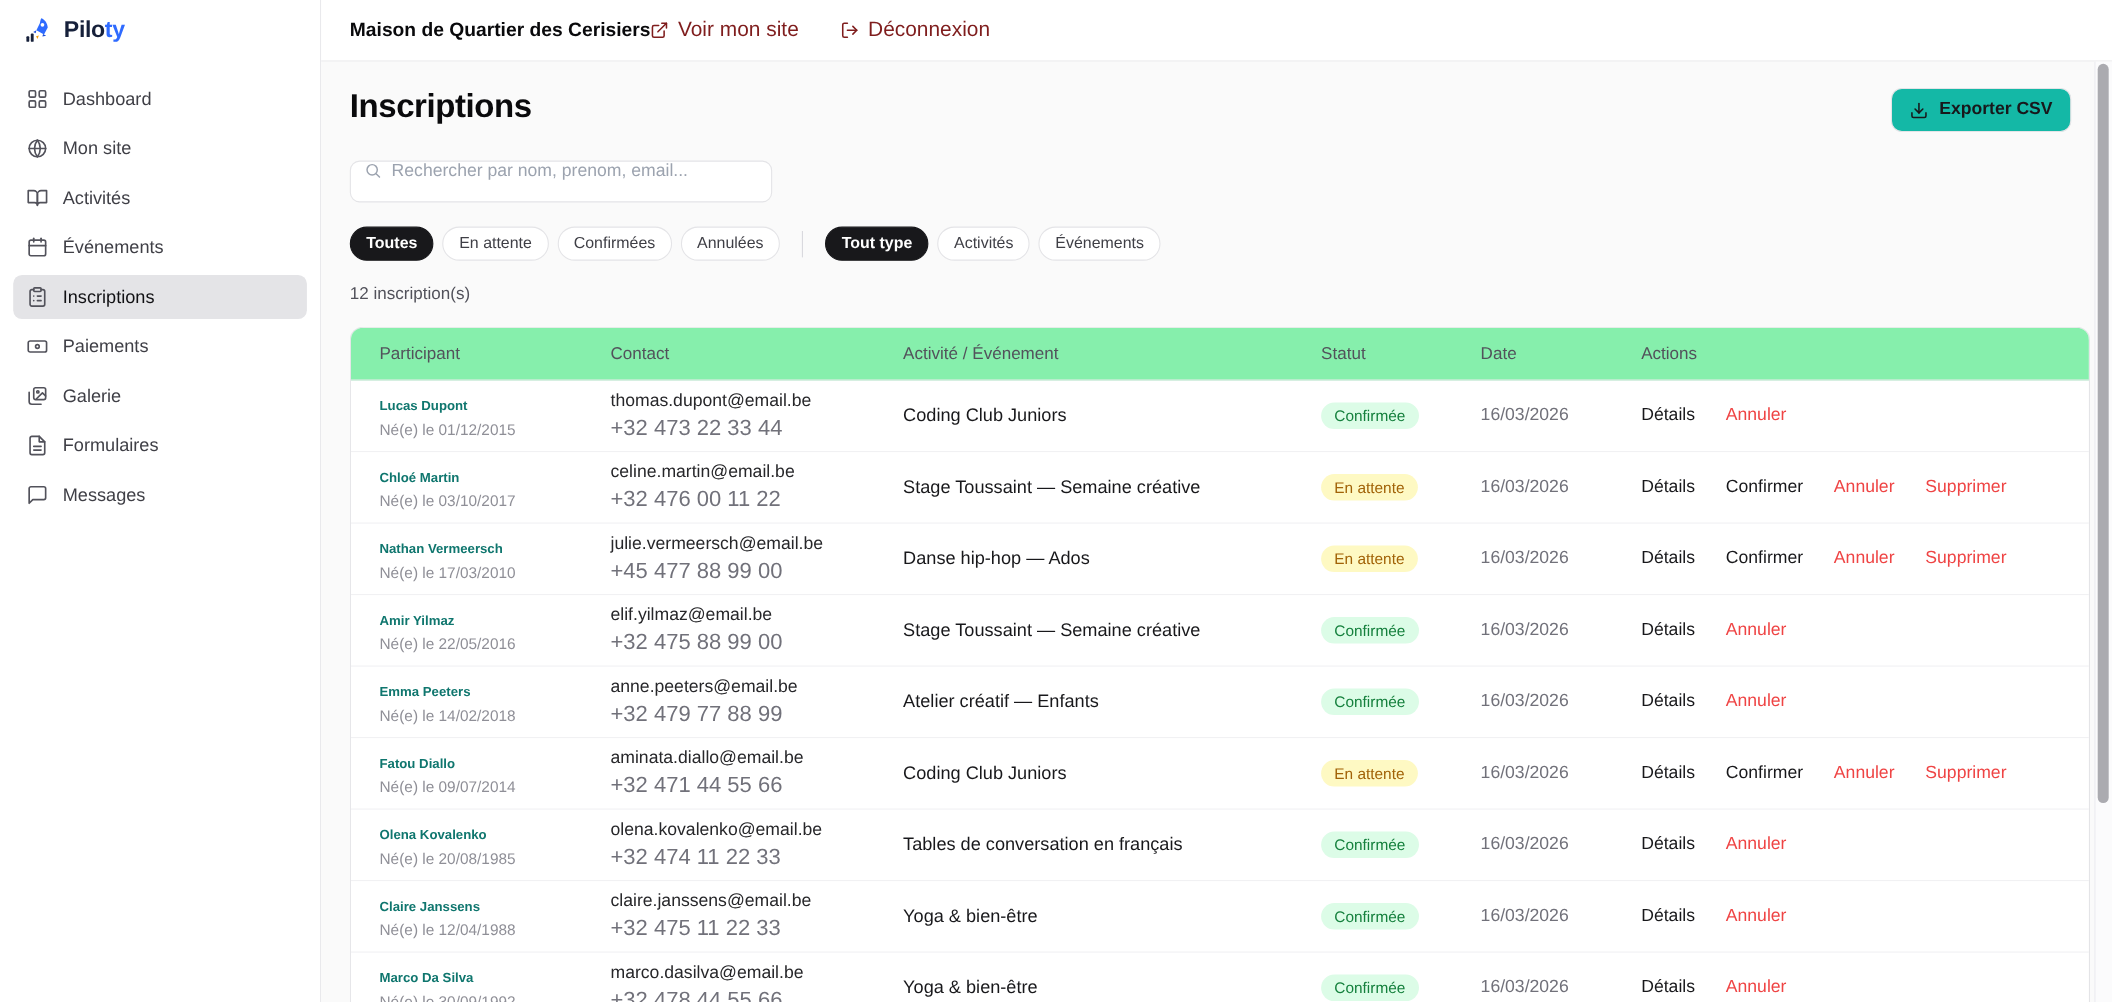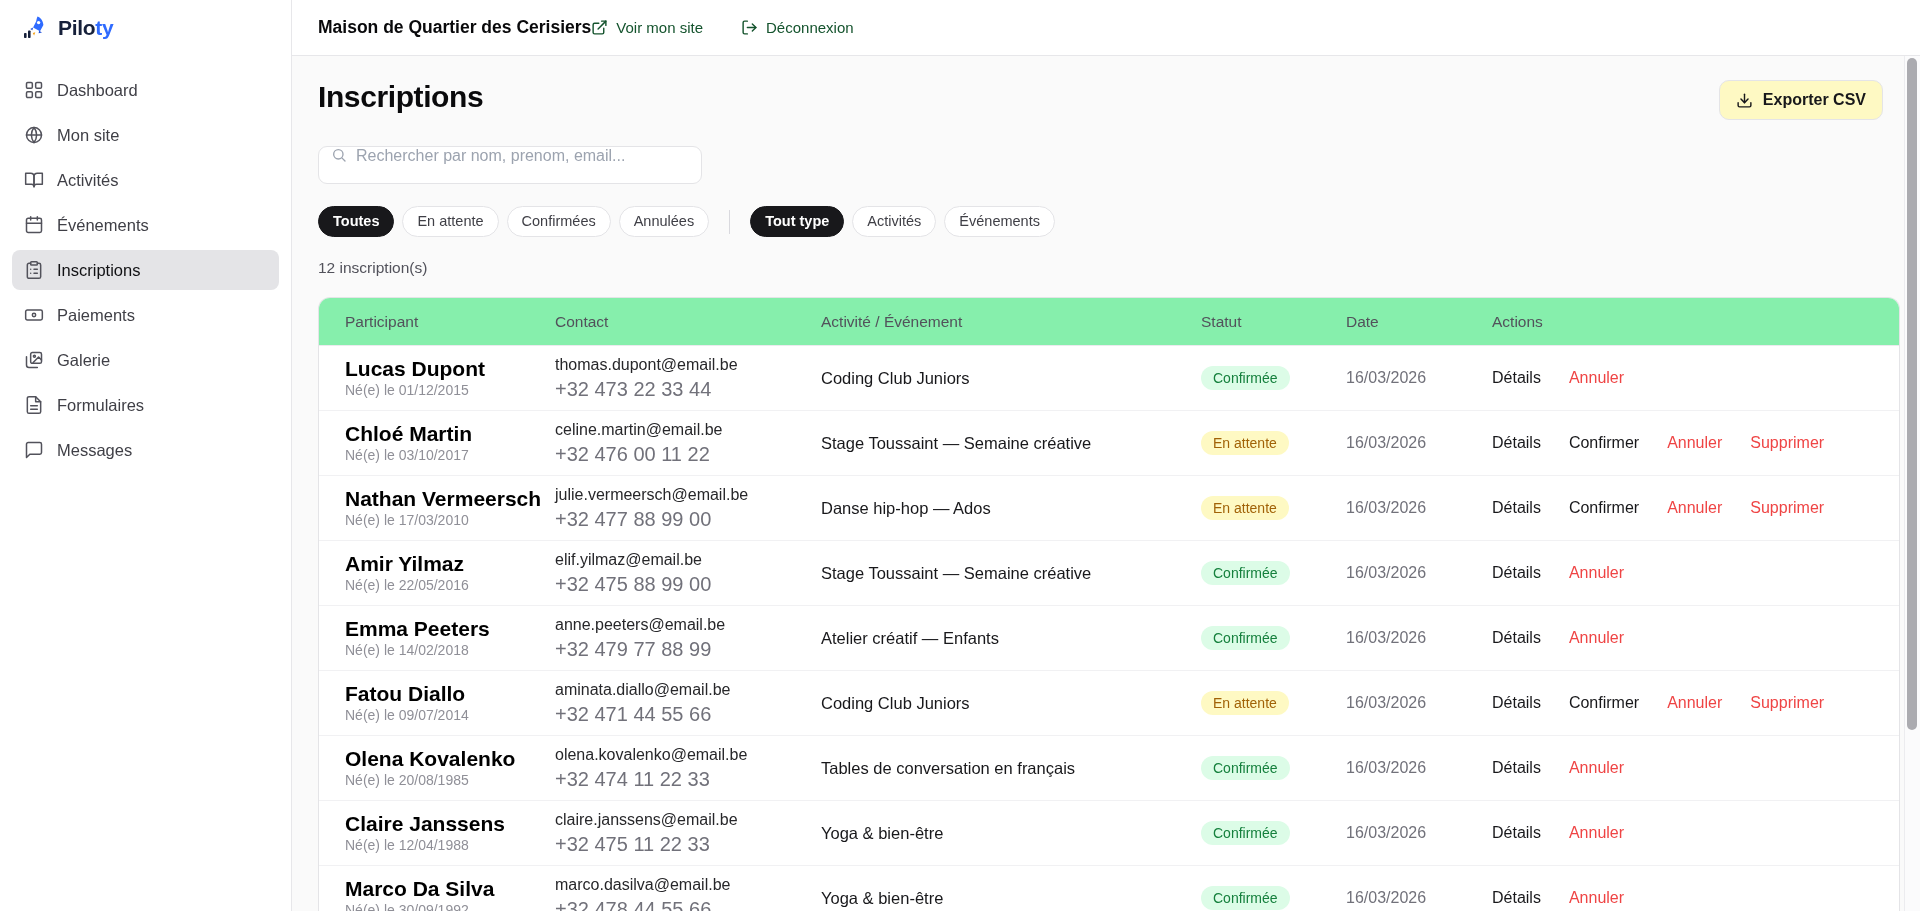--- a/index.html
+++ b/index.html
@@ -25,29 +25,29 @@
 
   
   .main { flex:1; display:flex; flex-direction:column; min-width:0; position:relative; }
   .topbar {
     height:56px; background:#fff; border-bottom:1px solid #e7e7ea;
     display:flex; align-items:center; justify-content:flex-start; padding:0 26px;
     flex-shrink:0;
   }
   .topbar-title { font-size:17.5px; font-weight:700; color:#09090b; }
   .topbar-right { display:flex; align-items:center; gap:38px; }
-  .top-link { display:flex; align-items:center; gap:8px; font-size:15px; font-weight:500; color:#14532d; cursor:pointer; }
+  .top-link { display:flex; align-items:center; gap:8px; font-size:19px; font-weight:500; color:#7f1d1d; cursor:pointer; }
   .top-link svg { width:17px; height:17px; }
 
   .content { flex:1; background:#fafafa; padding:24px 20px 0 26px; overflow:hidden; }
 
   .page-head { display:flex; align-items:flex-start; justify-content:space-between; }
   .page-title { font-size:30px; font-weight:800; letter-spacing:-0.4px; color:#0a0a0c; }
   .export-btn {
-    display:flex; align-items:center; gap:10px; background:#fef9c3; border:1px solid #e4e4e7;
+    display:flex; align-items:center; gap:10px; background:#14b8a6; border:1px solid #e4e4e7;
     border-radius:10px; padding:10px 16px; font-size:16px; font-weight:600; color:#18181b;
     cursor:pointer; font-family:inherit; margin-right:17px;
   }
   .export-btn svg { width:17px; height:17px; }
 
   .search-wrap {
     margin-top:26px; width:384px; height:38px; background:#fff; border:1px solid #e4e4e7;
     border-radius:9px; display:flex; align-items:flex-start; padding:0 12px; gap:9px;
   }
   .search-wrap svg { width:16px; height:16px; color:#9ca3af; flex-shrink:0; }
@@ -70,21 +70,21 @@
     margin-top:20px; background:#fff; border:1px solid #e4e4e7; border-bottom:none;
     border-radius:12px 12px 0 0; overflow:hidden;
   }
   .trow {
     display:grid; grid-template-columns:210px 266px 380px 145px 146px 1fr;
     align-items:center; padding:0 26px;
   }
   .thead { height:48px; border-bottom:1px solid #ebebee; background:#86efac; }
   .th { font-size:15.5px; font-weight:500; color:#52525b; }
   .tbody-row { height:65px; border-bottom:1px solid #f1f1f3; }
-  .cell-name { font-size:21px; font-weight:600; color:#000000; line-height:20px; }
+  .cell-name { font-size:12px; font-weight:600; color:#0f766e; line-height:20px; }
   .cell-sub { font-size:14px; color:#8f8f97; margin-top:3px; }
   .cell-email { font-size:16px; color:#27272a; line-height:20px; }
   .cell-phone { font-size:20px; color:#71717a; margin-top:3px; }
   .cell-activity { font-size:16.5px; color:#18181b; padding-right:20px; }
   .badge {
     display:inline-block; padding:4px 12px; border-radius:999px; font-size:14px; font-weight:500;
   }
   .badge.confirmed { background:#dcfce7; color:#15803d; }
   .badge.pending { background:#fef9c3; color:#a16207; }
   .cell-date { font-size:16px; color:#71717a; }
@@ -334,21 +334,21 @@
               <span class="act danger">Supprimer</span>
             </div>
           </div>
           <div class="trow tbody-row">
             <div>
               <div class="cell-name">Nathan Vermeersch</div>
               <div class="cell-sub">Né(e) le 17/03/2010</div>
             </div>
             <div>
               <div class="cell-email">julie.vermeersch@email.be</div>
-              <div class="cell-phone">+32 477 88 99 00</div>
+              <div class="cell-phone">+45 477 88 99 00</div>
             </div>
             <div class="cell-activity">Danse hip-hop — Ados</div>
             <div><span class="badge pending">En attente</span></div>
             <div class="cell-date">16/03/2026</div>
             <div class="actions">
               <span class="act default">Détails</span>
               <span class="act default">Confirmer</span>
               <span class="act danger">Annuler</span>
               <span class="act danger">Supprimer</span>
             </div>

